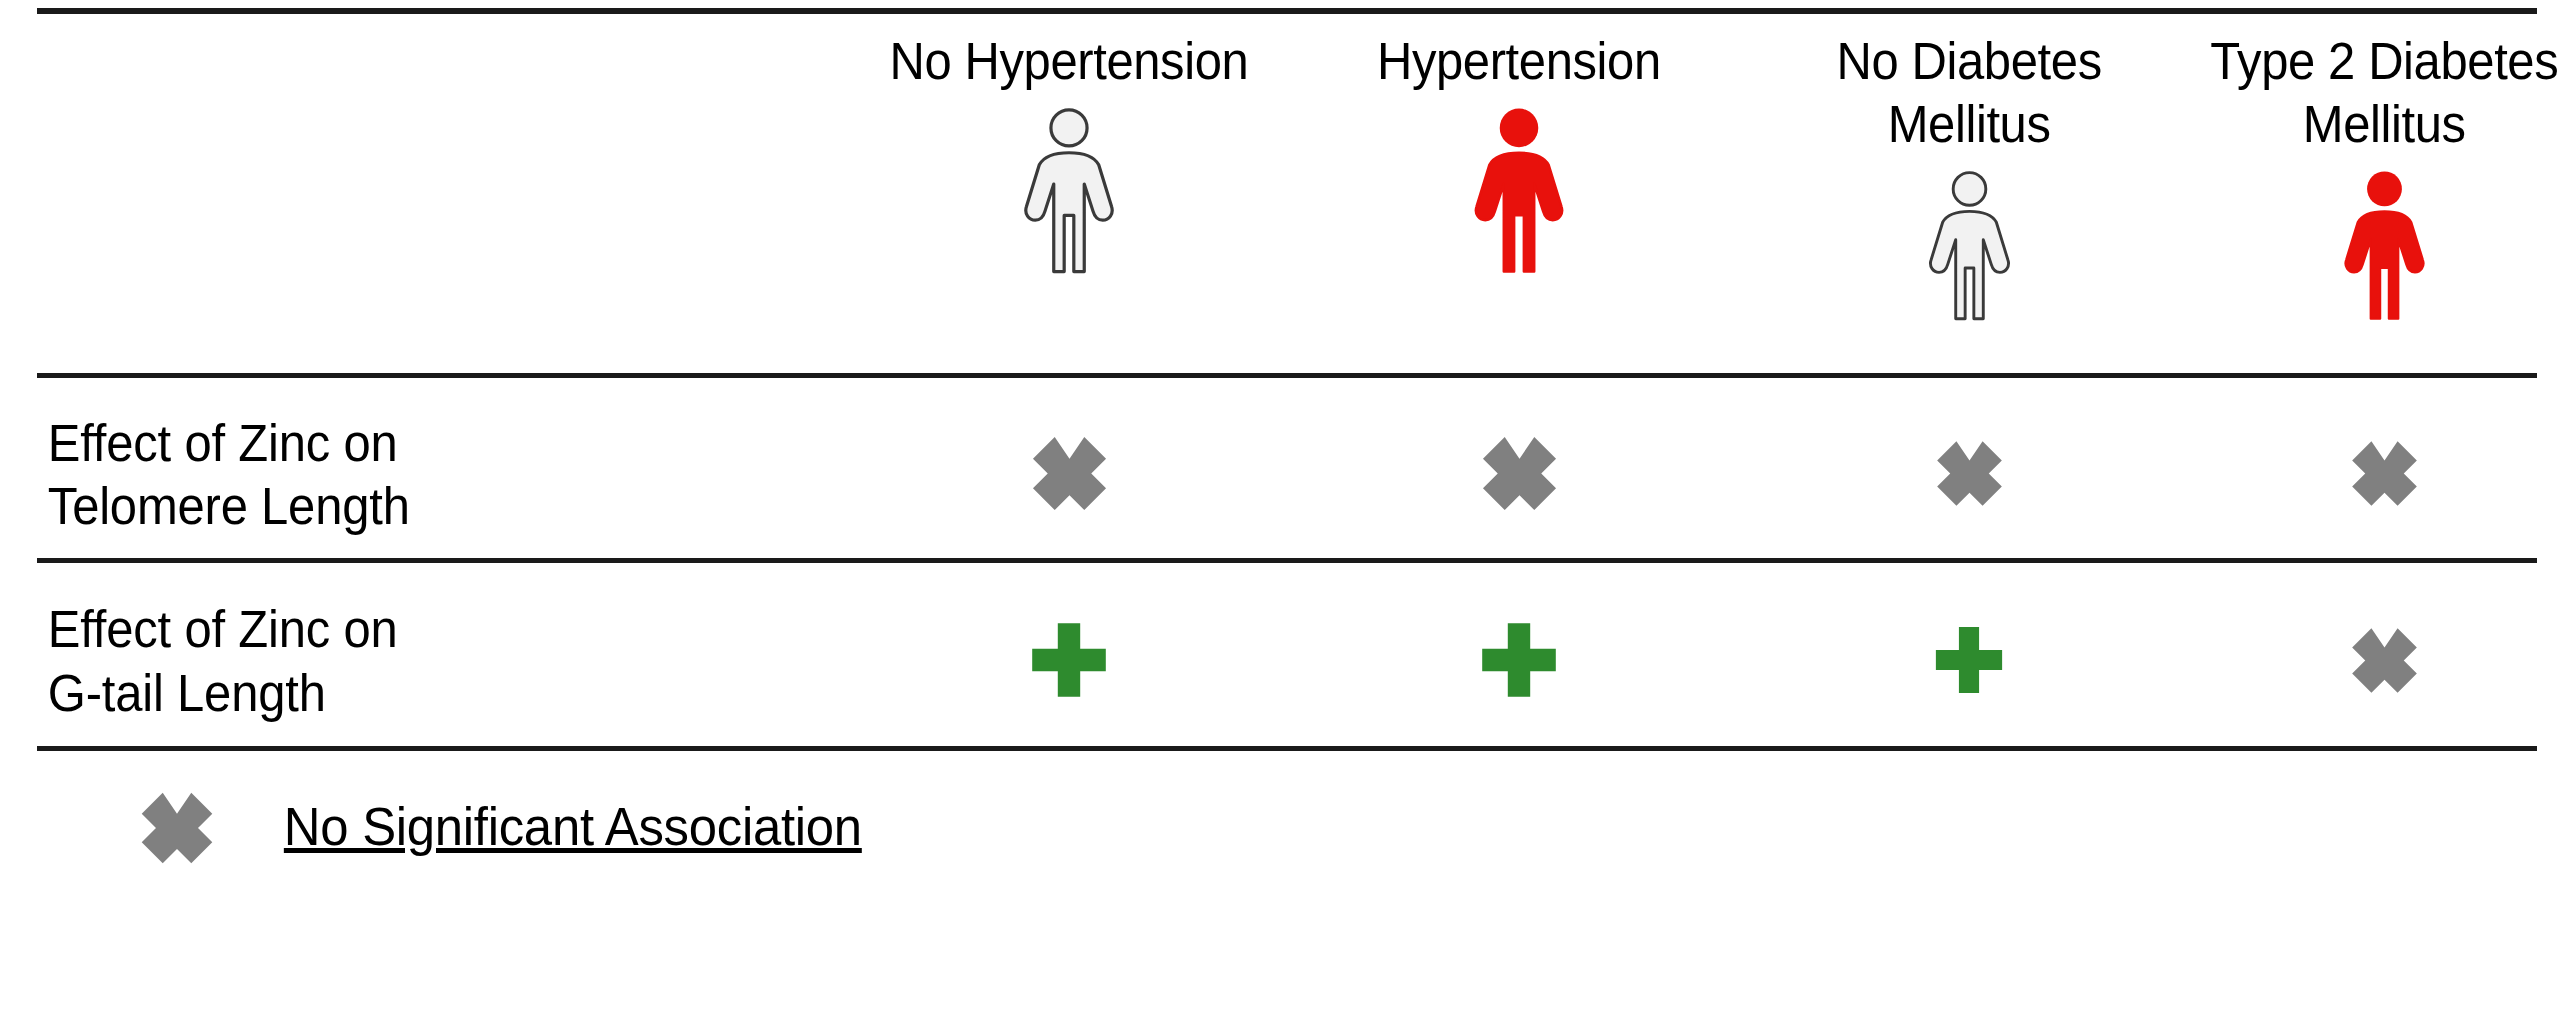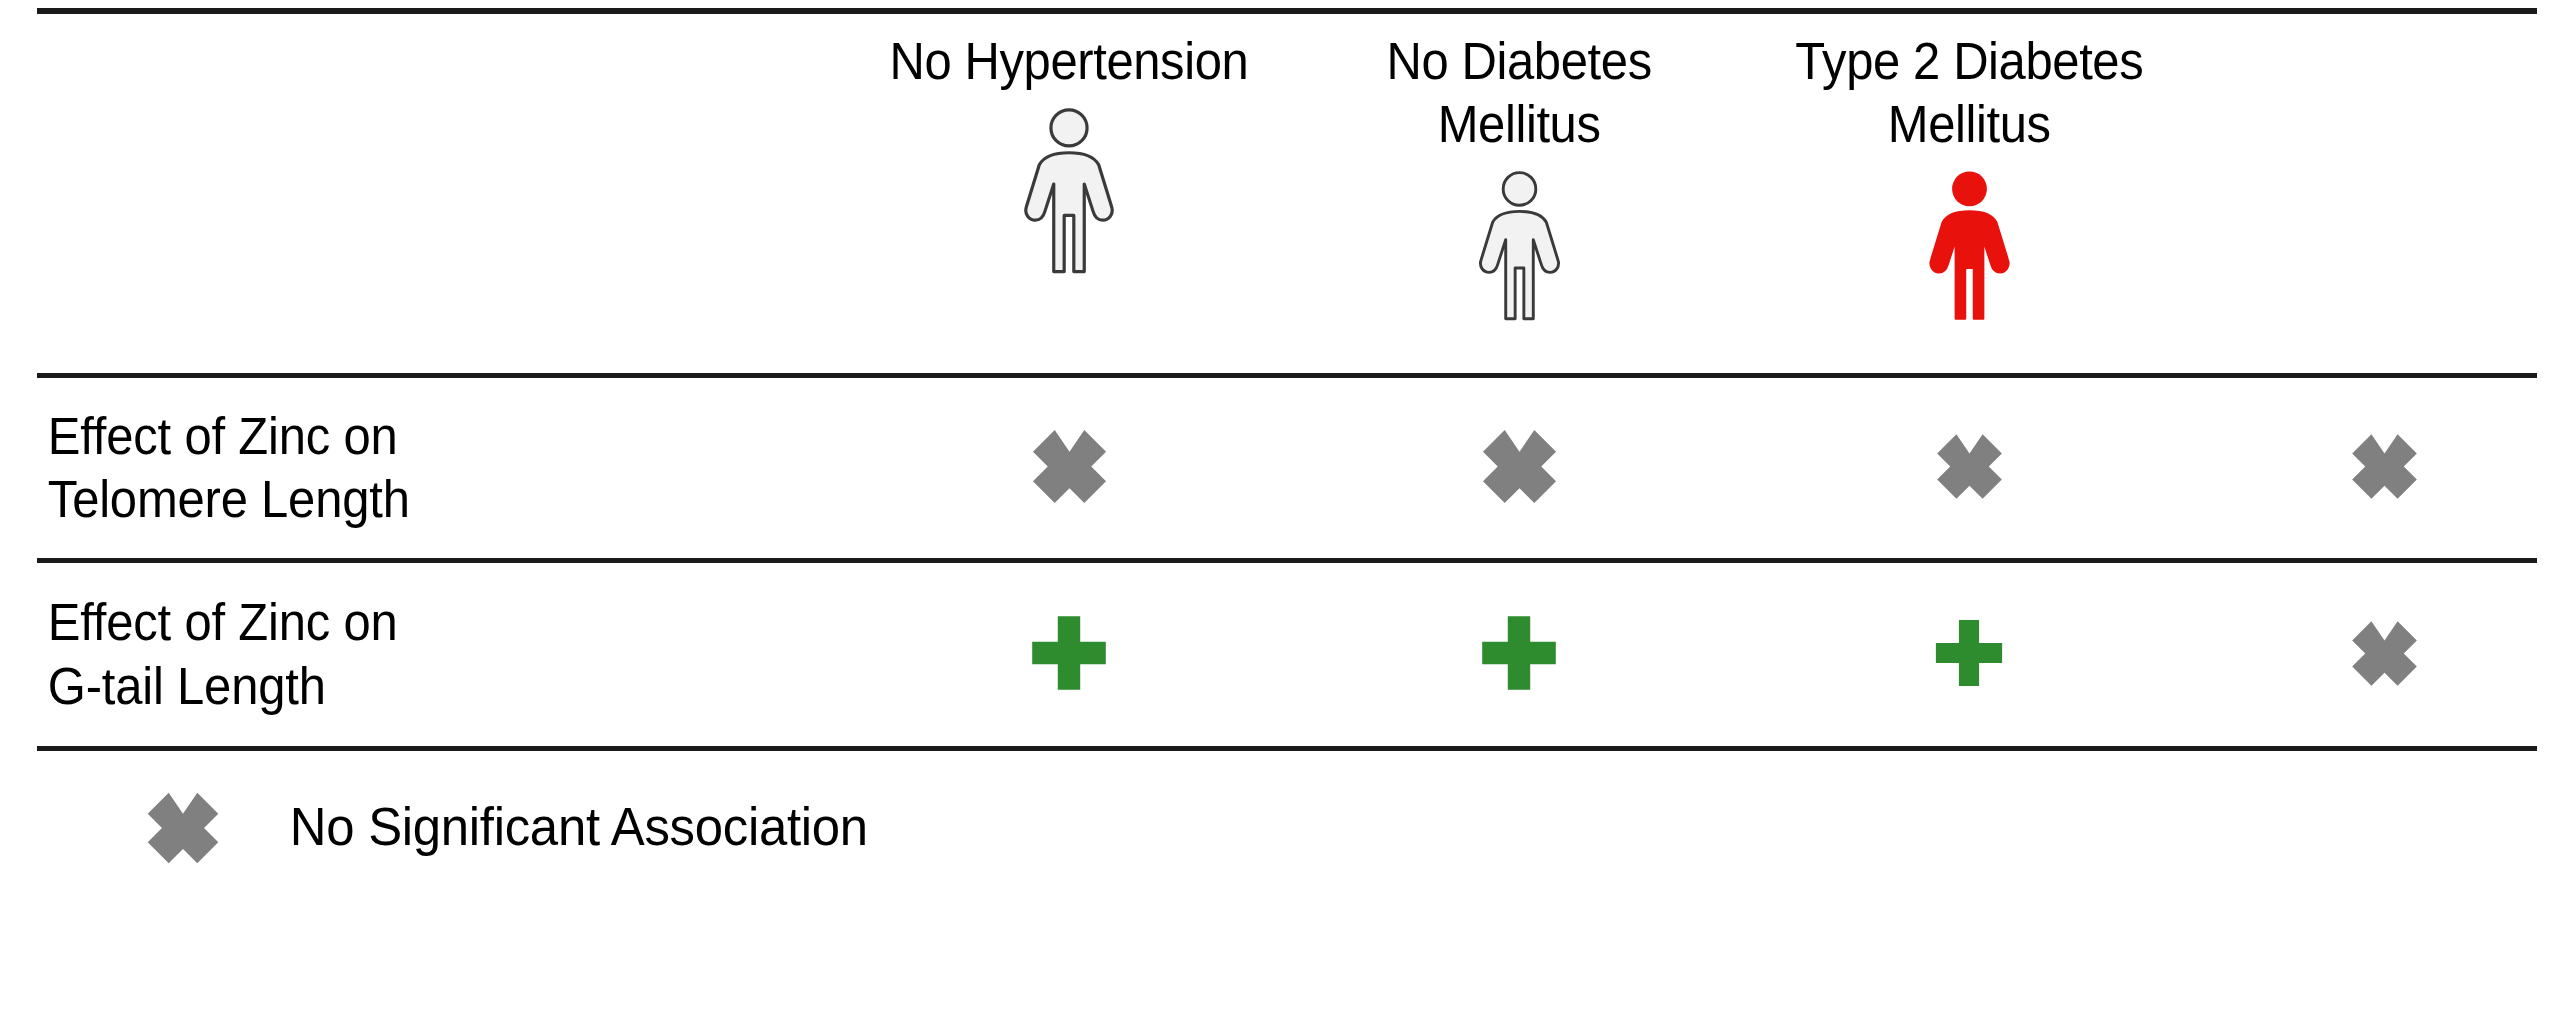--- a/index.html
+++ b/index.html
@@ -66,20 +66,21 @@
   }
 
   
   .data-row {
     position: absolute;
     left: 0;
     width: 2576px;
     display: grid;
     grid-template-columns: 37px 807px 450px 450px 450px 380px;
     align-items: center;
+    margin-top: 7px;
   }
   .row-telomere { top: 378px; height: 180px; }
   .row-gtail    { top: 563px; height: 183px; }
 
   .row-label {
     font-size: 51px;
     line-height: 1.24;
     color: #000000;
     text-align: left;
     padding-left: 11.3px;
@@ -93,23 +94,24 @@
     align-items: center;
     justify-content: center;
   }
 
   
   .mark-x, .mark-plus { display: block; }
 
   
   .legend {
     position: absolute;
-    left: 141px;
+    left: 135px;
     top: 768px;
     width: 2011px;
+    text-decoration: underline;
   }
   .legend-row {
     display: flex;
     align-items: center;
     height: 119px;
   }
   .legend-icon {
     width: 121px;
     display: flex;
     align-items: center;
@@ -160,20 +162,46 @@
                    L 90 96
                    L 101 130
                    C 103 137, 107 141, 113 141
                    C 121 141, 127 133, 124 124
                    L 108 72
                    C 102 61, 90 57, 71 57 Z" fill="#F2F2F2" stroke="#3A3A3A" stroke-width="4" stroke-linejoin="round"></path>
         </svg>
       </div>
     </div>
 
+    <div class="hcell">
+      <div class="hlabel">Hypertension</div>
+      <div class="person-wrap">
+        <svg width="114" height="167" viewBox="0 0 142 208" aria-hidden="true">
+          <circle cx="71" cy="26" r="24" fill="#E8110C"></circle>
+          <path d="M71 57
+                   C 52 57, 40 61, 34 72
+                   L 18 124
+                   C 15 133, 21 141, 29 141
+                   C 35 141, 39 137, 41 130
+                   L 52 96
+                   L 52 205
+                   L 65 205
+                   L 65 135
+                   L 77 135
+                   L 77 205
+                   L 90 205
+                   L 90 96
+                   L 101 130
+                   C 103 137, 107 141, 113 141
+                   C 121 141, 127 133, 124 124
+                   L 108 72
+                   C 102 61, 90 57, 71 57 Z" fill="#E8110C" stroke="#E8110C" stroke-width="3" stroke-linejoin="round"></path>
+        </svg>
+      </div>
+    </div>
 
     <div class="hcell">
       <div class="hlabel">No Diabetes
 Mellitus</div>
       <div class="person-wrap">
         <svg width="103" height="153" viewBox="0 0 142 208" aria-hidden="true">
           <circle cx="71" cy="26" r="22.5" fill="#F2F2F2" stroke="#3A3A3A" stroke-width="4"></circle>
           <path d="M71 57
                    C 52 57, 40 61, 34 72
                    L 18 124

